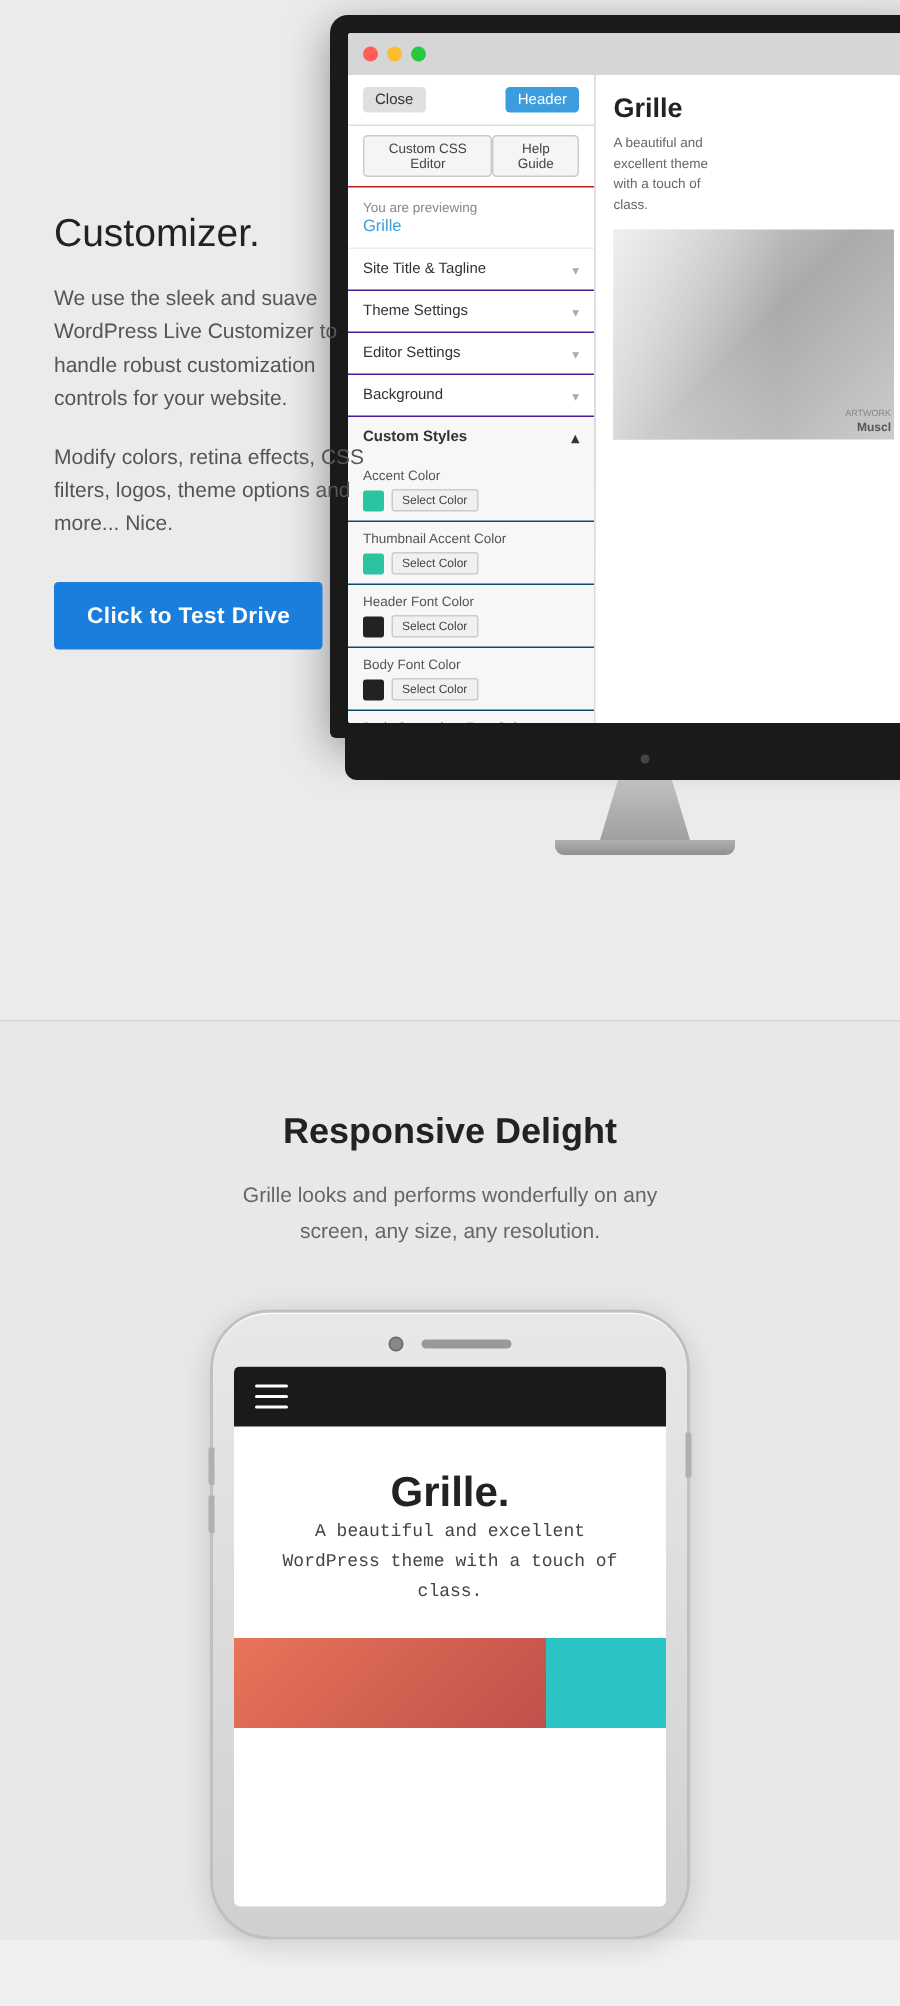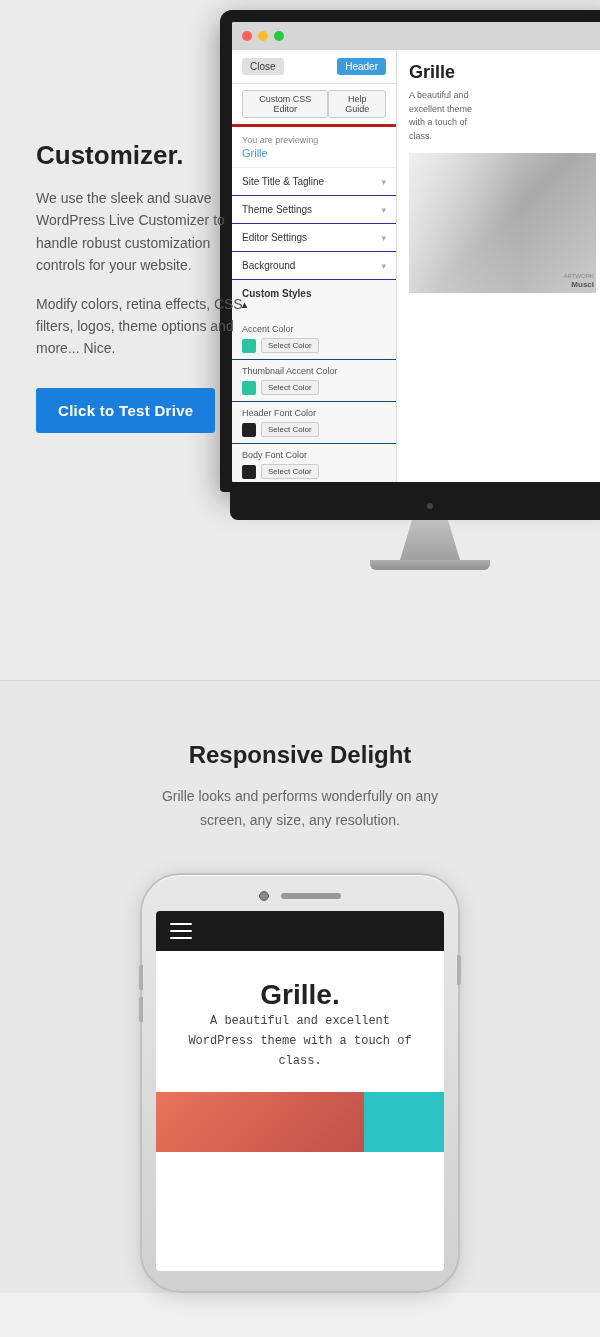--- a/index.html
+++ b/index.html
@@ -22,21 +22,21 @@
     .customizer-content {
       position: absolute;
       left: 36px;
       top: 140px;
       width: 220px;
       z-index: 10;
     }
 
     .customizer-title {
       font-size: 26px;
-      font-weight: 700;
+      font-weight: 400;
       color: #222;
       margin-bottom: 16px;
     }
 
     .customizer-desc1 {
       font-size: 14px;
       color: #555;
       line-height: 1.6;
       margin-bottom: 16px;
     }
@@ -142,21 +142,21 @@
       border: none;
       border-radius: 3px;
       font-size: 10px;
       padding: 3px 8px;
     }
 
     .panel-tools {
       display: flex;
       gap: 0;
       padding: 6px 10px;
-      border-bottom: 3px solid #b91c1c;
+      border-bottom: 1px solid #b91c1c;
     }
 
     .tool-btn {
       background: #f5f5f5;
       border: 1px solid #ccc;
       border-radius: 3px;
       font-size: 9px;
       padding: 3px 8px;
       color: #444;
     }
@@ -194,21 +194,20 @@
       border-bottom: 1px solid #e0e0e0;
     }
 
     .panel-section-header {
       display: flex;
       justify-content: space-between;
       padding: 8px 10px;
       font-size: 10px;
       color: #333;
       font-weight: bold;
-      flex-direction: column;
     }
 
     .color-row {
       padding: 6px 10px;
       border-bottom: 1px solid #0c4a6e;
     }
 
     .color-label {
       font-size: 9px;
       color: #555;

